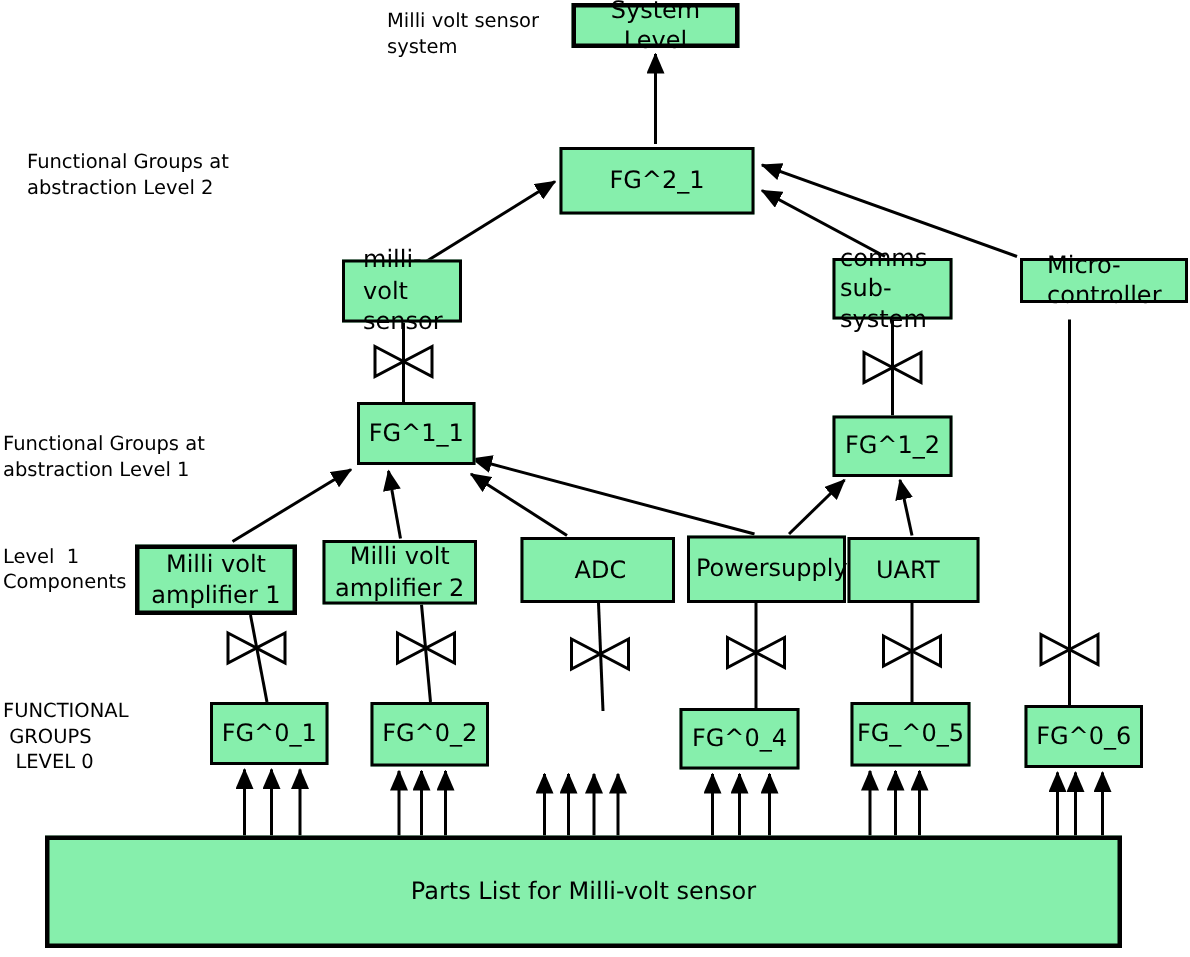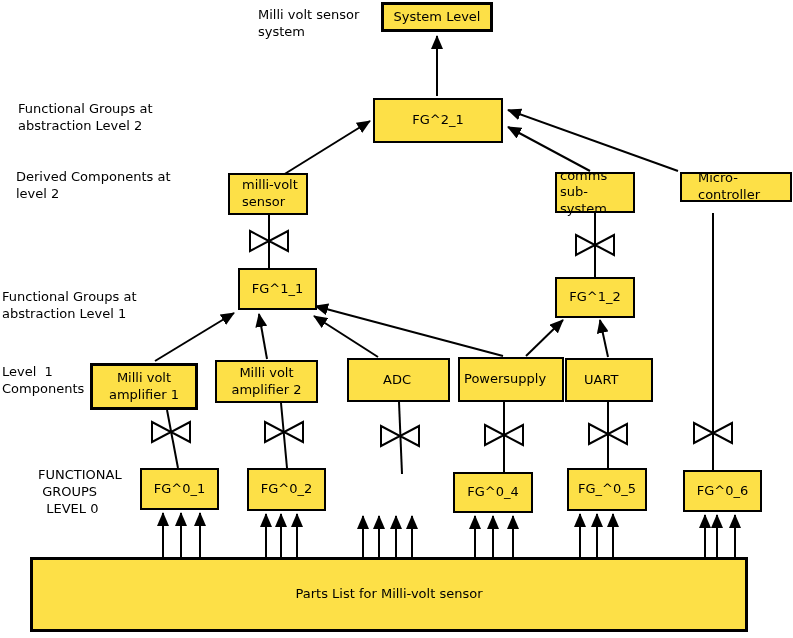--- a/index.html
+++ b/index.html
@@ -2,22 +2,22 @@
 <html><head>
 <meta charset="utf-8">
 <style>
   html,body { margin:0; padding:0; background:#fff; }
   .canvas {
     position:relative; width:793px; height:638px; background:#ffffff;
     font-family:"DejaVu Sans", sans-serif; color:#000; overflow:hidden;
   }
   svg.wires { position:absolute; left:0; top:0; z-index:0; }
   .node {
-    position:absolute; box-sizing:border-box; border:2px solid #000; background:#fde047;
-    display:flex; align-items:center; font-size:13px; line-height:1.28; z-index:1;
+    position:absolute; box-sizing:border-box; border:2px solid #000; background:#86efac;
+    display:flex; align-items:center; font-size:16px; line-height:1.28; z-index:1;
   }
   .node.center { justify-content:center; text-align:center; }
   .node-label { white-space:pre-line; }
   .annotation {
     position:absolute; font-size:13px; line-height:17px; white-space:pre; z-index:1;
   }
   .edge { stroke:#000; stroke-width:2; fill:none; }
   .bowtie { stroke:#000; stroke-width:2; fill:none; }
 </style>
 </head>
@@ -87,27 +87,25 @@
       <line class="edge" marker-end="url(#arr)" x1="705" y1="557" x2="705" y2="515"></line>
       <line class="edge" marker-end="url(#arr)" x1="717" y1="557" x2="717" y2="515"></line>
       <line class="edge" marker-end="url(#arr)" x1="735" y1="557" x2="735" y2="515"></line>
     </g>
   </svg>
 
   <div class="annotation" style="left:258px; top:6px;">Milli volt sensor
 system</div>
   <div class="annotation" style="left:18px;  top:100px;">Functional Groups at
 abstraction Level 2</div>
-  <div class="annotation" style="left:16px;  top:168px;">Derived Components at
-level 2</div>
   <div class="annotation" style="left:2px;   top:288px;">Functional Groups at
 abstraction Level 1</div>
   <div class="annotation" style="left:2px;   top:363px;">Level  1
 Components</div>
-  <div class="annotation" style="left:2px;   top:466px;margin-left:36px;">FUNCTIONAL
+  <div class="annotation" style="left:2px;   top:466px;">FUNCTIONAL
  GROUPS
   LEVEL 0</div>
 
   <div class="node center" style="left:381px; top:2px;   width:112px; height:30px; border-width:3px;">
     <span class="node-label">System Level</span>
     </div>
 
   <div class="node center" style="left:373px; top:98px;  width:130px; height:45px;">
     <span class="node-label">FG^2_1</span>
     </div>

